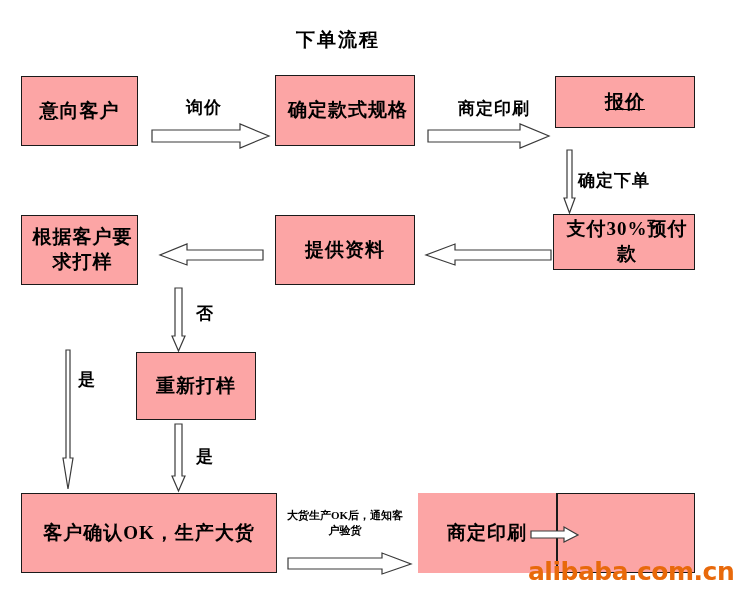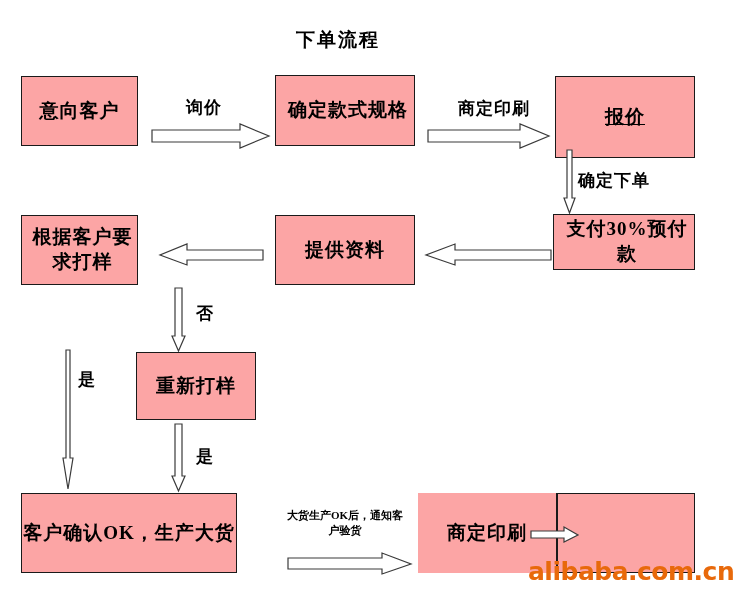--- a/index.html
+++ b/index.html
@@ -103,21 +103,21 @@
 
   <div class="node two-line" style="left:275px; top:75px; width:140px; height:71px;">
     <span>确定款式规格</span>
   </div>
 
   <div class="edge-label" style="left:458px; top:97px;">商定印刷</div>
   <svg class="arrow-svg" style="left:428px; top:124px;" width="122" height="24" viewBox="0 0 122 24">
     <polygon class="arrow-shape" points="0,6 92,6 92,0 121,12 92,24 92,18 0,18"></polygon>
   </svg>
 
-  <div class="node" style="left:555px; top:76px; width:140px; height:82px;text-decoration:underline;">
+  <div class="node" style="left:555px; top:76px; width:140px; height:52px;text-decoration:underline;">
     <span>报价</span>
   </div>
 
   <svg class="arrow-svg" style="left:563px; top:150px;" width="14" height="64" viewBox="0 0 14 64">
     <polygon class="arrow-shape" points="4,0 9,0 9,48 12,48 6.5,63 1,48 4,48"></polygon>
   </svg>
   <div class="edge-label" style="left:578px; top:169px;">确定下单</div>
 
   <div class="node two-line" style="left:21px; top:215px; width:117px; height:70px;">
     <span>根据客户要求打样</span>
@@ -151,21 +151,21 @@
 
   <div class="node" style="left:136px; top:352px; width:120px; height:68px;">
     <span>重新打样</span>
   </div>
 
   <svg class="arrow-svg" style="left:171px; top:424px;" width="16" height="68" viewBox="0 0 16 68">
     <polygon class="arrow-shape" points="4,0 11,0 11,52 14,52 7.5,67 1,52 4,52"></polygon>
   </svg>
   <div class="edge-label" style="left:196px; top:445px;">是</div>
 
-  <div class="node" style="left:21px; top:493px; width:216px; height:80px;">
+  <div class="node" style="left:21px; top:493px; width:256px; height:80px;">
     <span>客户确认OK，生产大货</span>
   </div>
 
   <div class="edge-label small" style="left:286px; top:508px; width:118px;">大货生产OK后，通知客户验货</div>
   <svg class="arrow-svg" style="left:288px; top:553px;" width="124" height="22" viewBox="0 0 124 22">
     <polygon class="arrow-shape" points="0,5 94,5 94,0 123,11 94,21 94,16 0,16"></polygon>
   </svg>
 
   <div class="node" style="left:418px; top:493px; width:277px; height:80px;"></div>
   <div class="divider" style="left:556px; top:493px; width:1.5px; height:80px;"></div>

